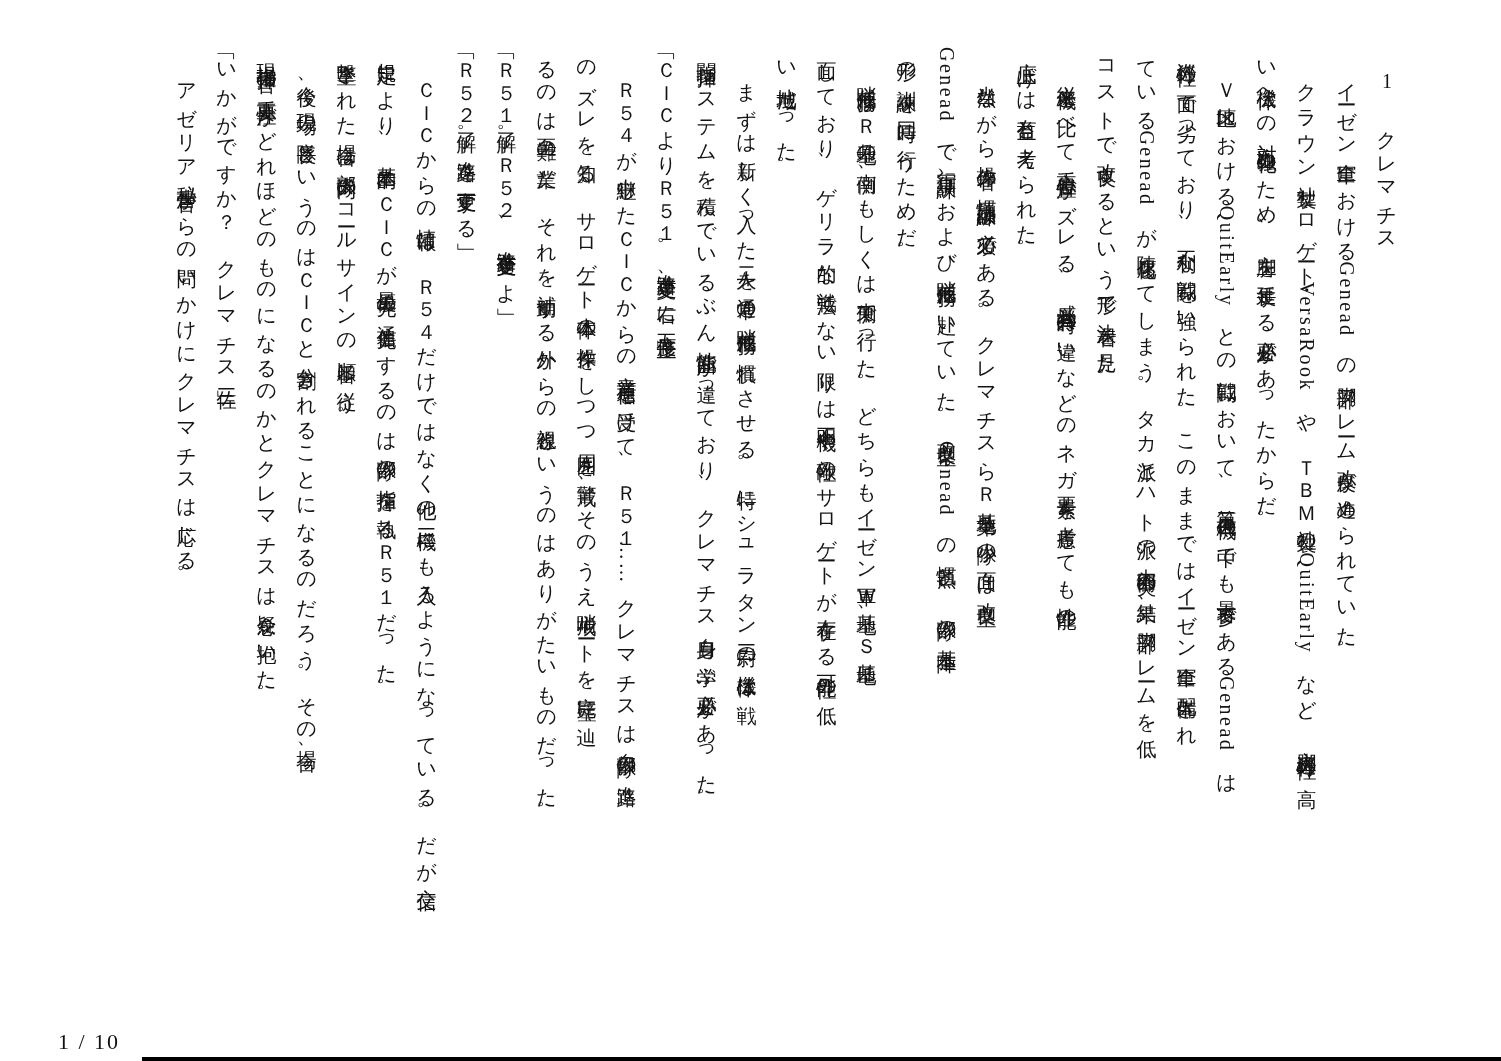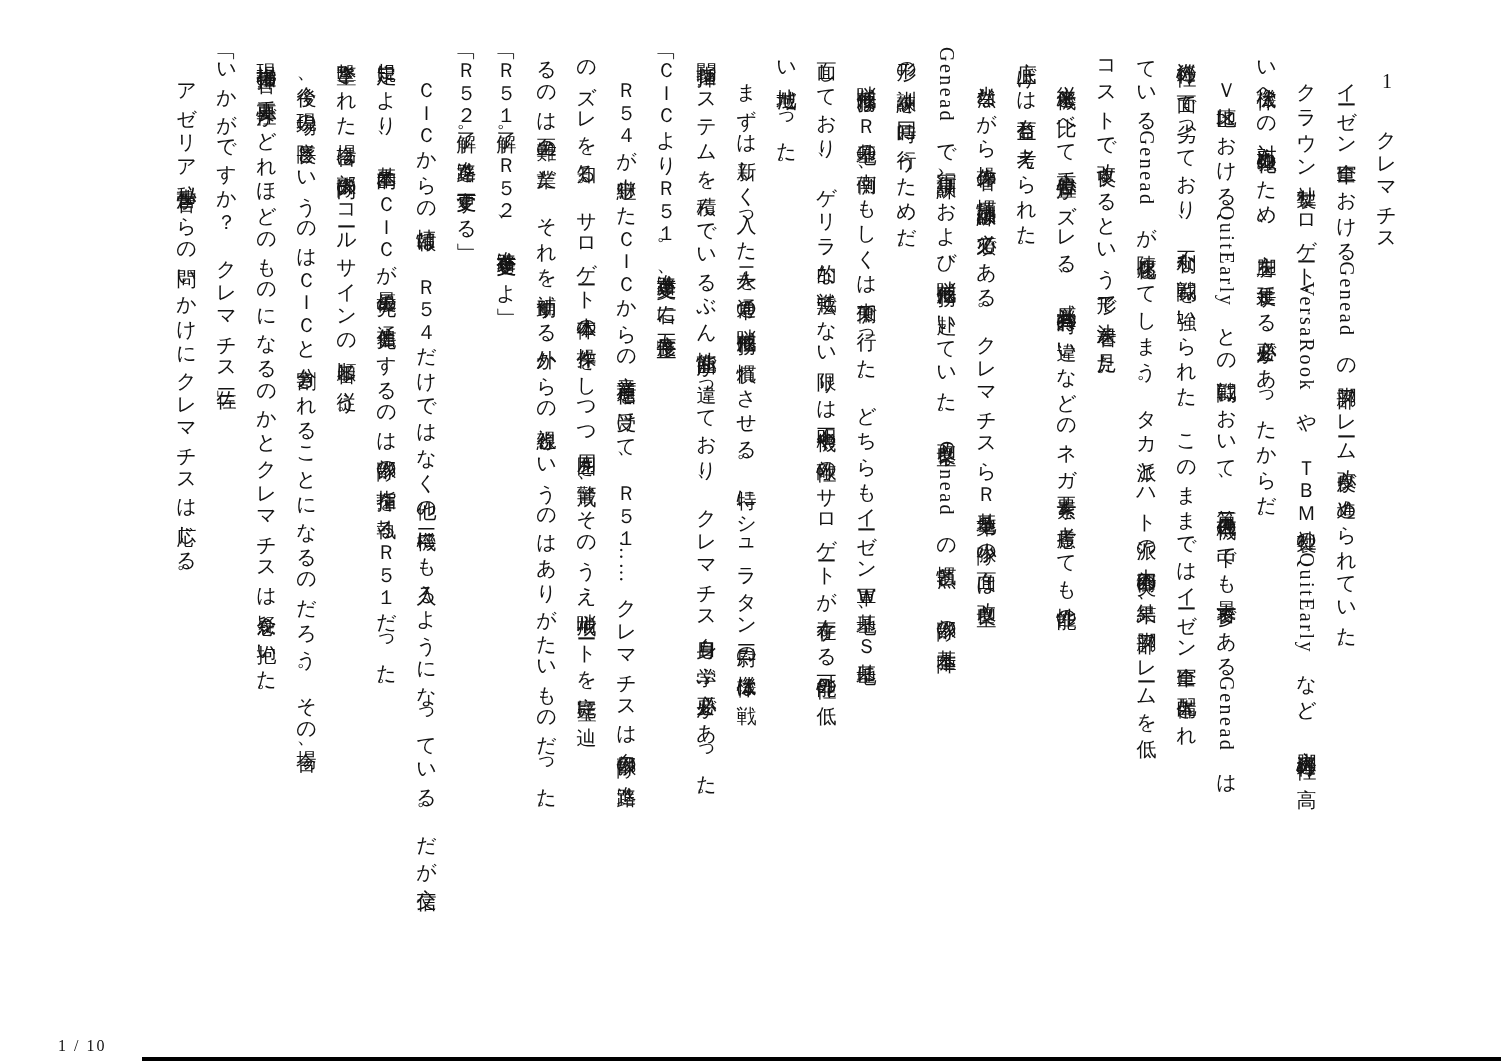--- a/index.html
+++ b/index.html
@@ -39,21 +39,21 @@
     text-indent: 23px;      
     margin-left: 40px;      
   }
   .gap-before {
     margin-right: 40px;     
   }
   .footer {
     position: absolute;
     left: 58px;
     bottom: 6px;
-    font-size: 16px;
+    font-size: 22px;
     letter-spacing: 2px;
     color: #111111;
     font-family: "Liberation Serif", "DejaVu Serif", serif;
   }
   .bottom-bar {
     position: absolute;
     left: 142px;
     right: 0;
     bottom: 0;
     height: 4px;

